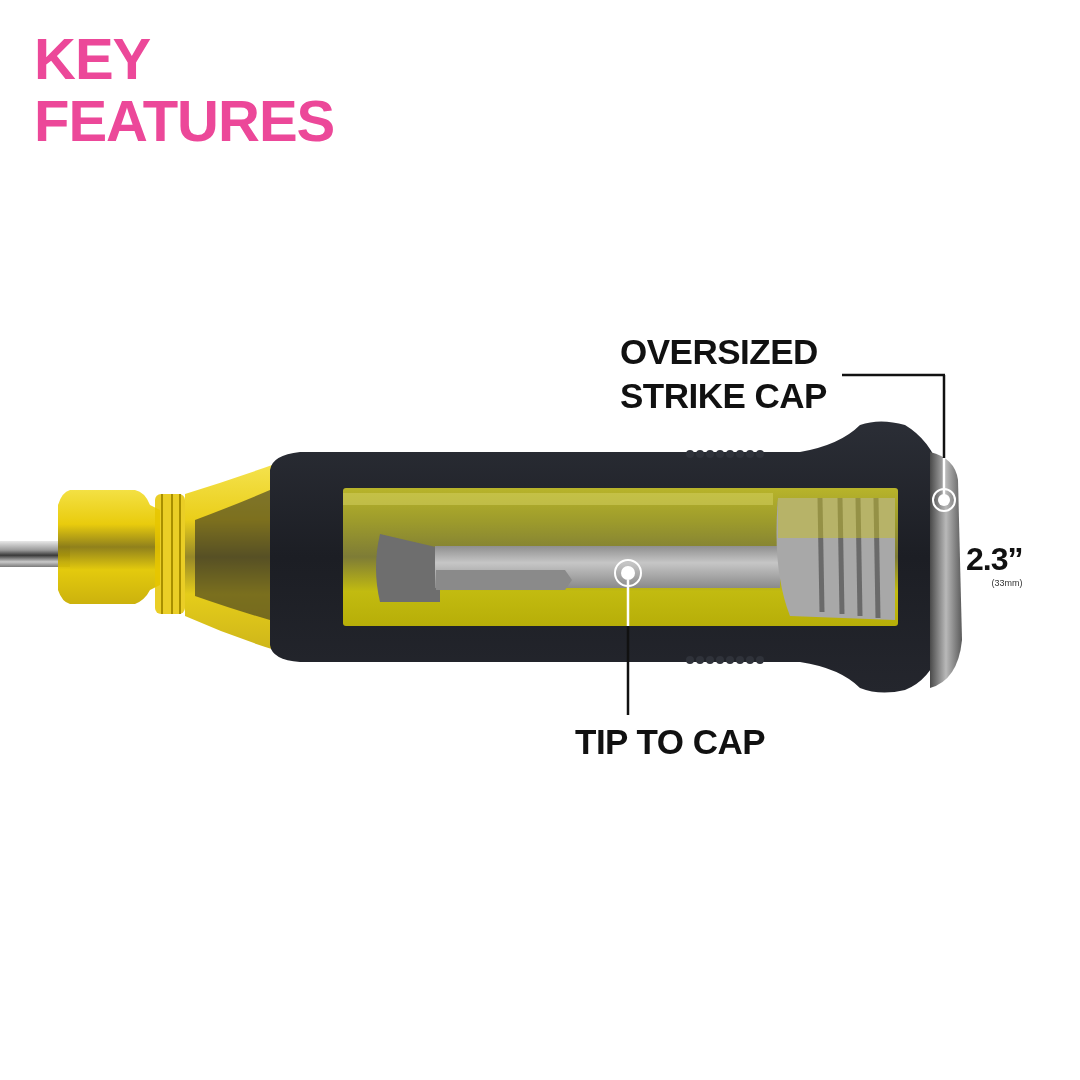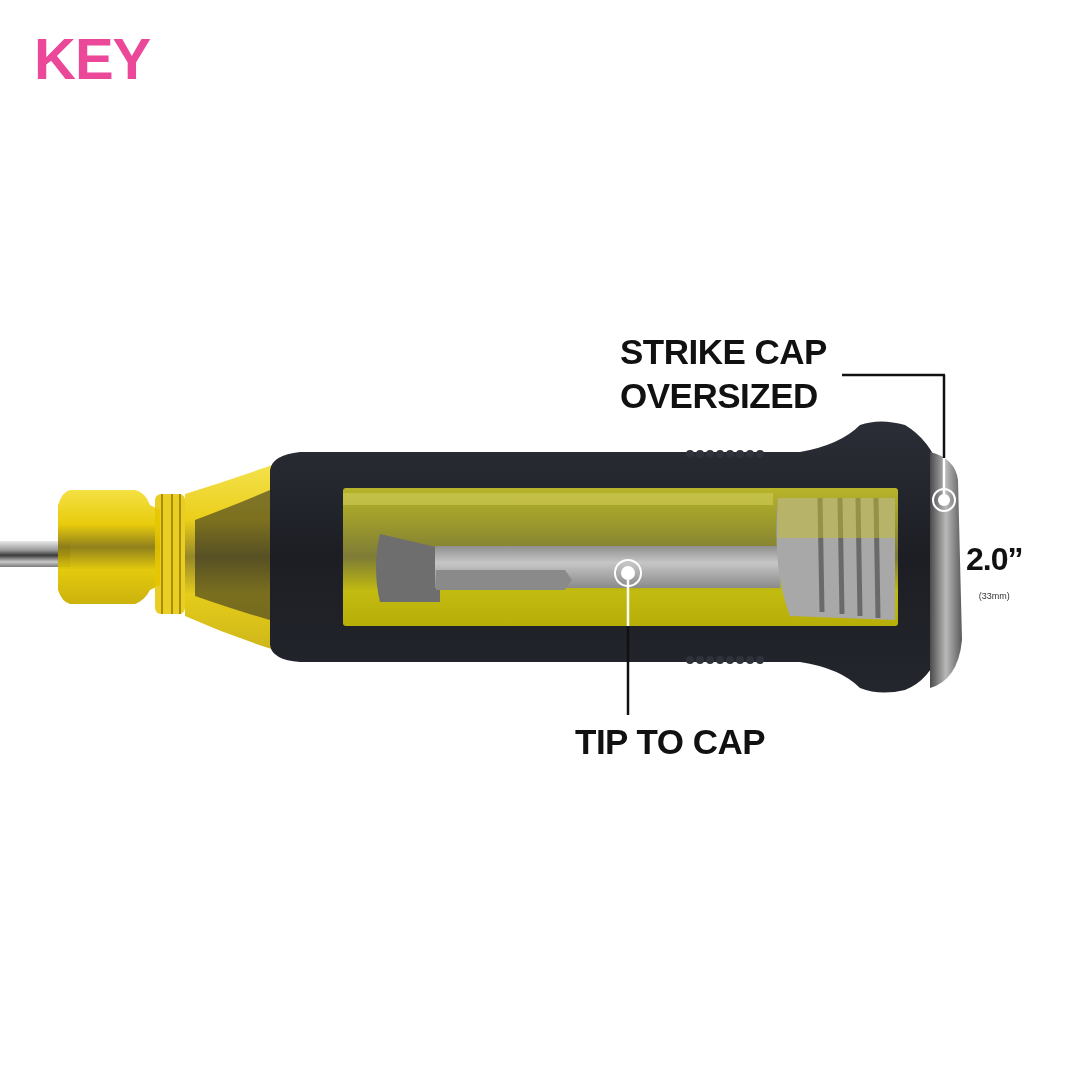--- a/index.html
+++ b/index.html
@@ -13,28 +13,29 @@
     }
     .title span { display: block; }
     .callout {
       position: absolute; font-size: 35px; font-weight: 700; line-height: 44px; letter-spacing: -0.5px; color: #111111;
     }
     .callout span { display: block; }
     .callout-strike { left: 620px; top: 330px; }
     .callout-tip { left: 527px; top: 720px; margin-left: 48px; }
     .dim { position: absolute; left: 966px; top: 542px; text-align: center; }
     .dim-main { font-size: 32px; font-weight: 700; letter-spacing: -1px; line-height: 34px; display: block; }
-    .dim-sub { font-size: 9px; color: #333; display: block; margin-top: 15px; }
+    .dim-sub { font-size: 9px; color: #333; display: block; margin-top: 2px; text-align: right; }
     svg.tool { position: absolute; left: 0; top: 0; }
   </style>
 </head>
 <body>
 
 <h1 class="title">
   <span>KEY</span>
+  <span>FEATURES</span>
 </h1>
 
 <svg class="tool" width="1080" height="1080" viewBox="0 0 1080 1080">
   <defs>
     <linearGradient id="shaftGrad" x1="0" y1="0" x2="0" y2="1">
       <stop offset="0" stop-color="#e8e8e8"></stop>
       <stop offset="0.35" stop-color="#9a9a9a"></stop>
       <stop offset="0.55" stop-color="#3a3a3a"></stop>
       <stop offset="0.8" stop-color="#c9c9c9"></stop>
       <stop offset="1" stop-color="#7a7a7a"></stop>
@@ -126,24 +127,24 @@
   <circle cx="944" cy="500" r="11" fill="none" stroke="#ffffff" stroke-width="2"></circle>
   <circle cx="944" cy="500" r="6" fill="#ffffff"></circle>
 
   <circle cx="628" cy="573" r="13" fill="none" stroke="#ffffff" stroke-width="2"></circle>
   <circle cx="628" cy="573" r="7" fill="#ffffff"></circle>
   <line x1="628" y1="580" x2="628" y2="626" stroke="#ffffff" stroke-width="2.5"></line>
   <line x1="628" y1="626" x2="628" y2="715" stroke="#111" stroke-width="2.5"></line>
 </svg>
 
 <div class="callout callout-strike">
+  <span>OVERSIZED</span>
   <span>STRIKE CAP</span>
-  <span>OVERSIZED</span>
 </div>
 
 <div class="callout callout-tip">
   <span>TIP TO CAP</span>
 </div>
 
 <div class="dim">
-  <span class="dim-main">2.0”</span>
+  <span class="dim-main">2.3”</span>
   <span class="dim-sub">(33mm)</span>
 </div>
 
 </body></html>

